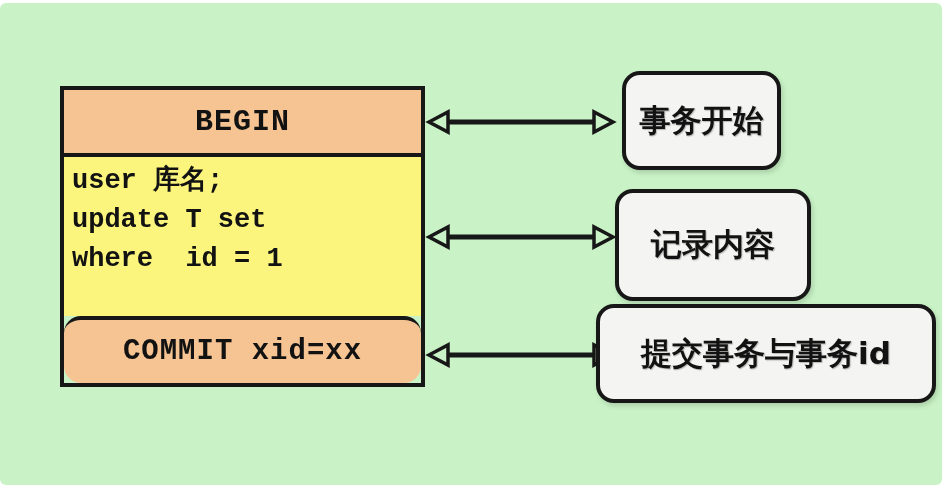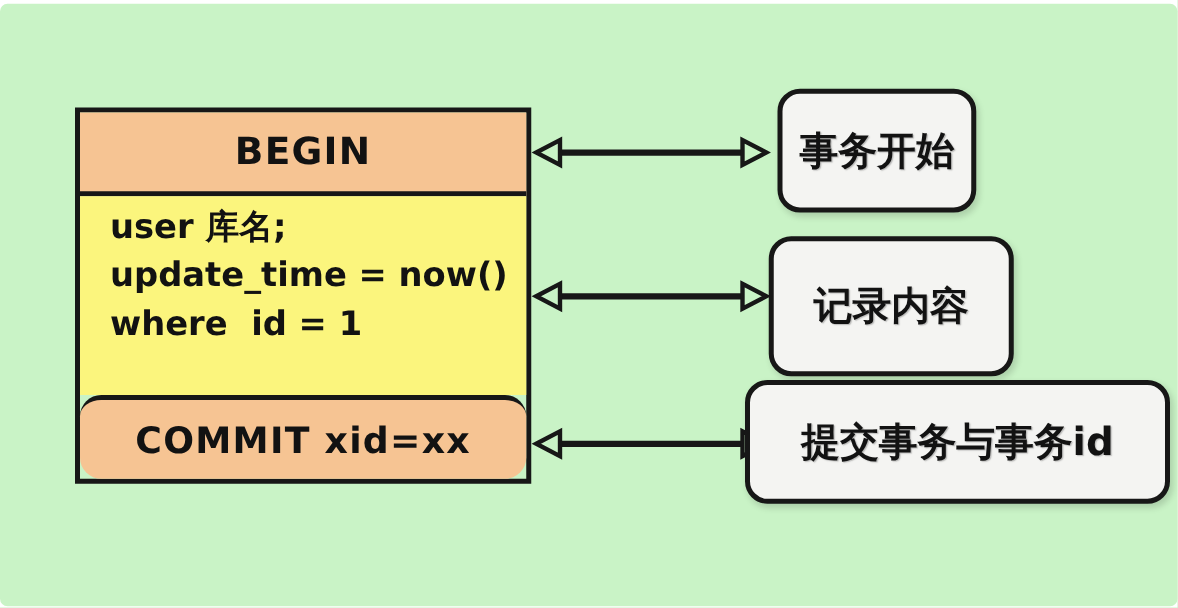--- a/index.html
+++ b/index.html
@@ -26,32 +26,33 @@
     border-radius:6px;
   }
   
   .sql-table{
     position:absolute;
     left:60px;top:83px;
     width:365px;height:301px;
     border:4px solid var(--border);
     display:flex;flex-direction:column;
     color:var(--text);
+    font-family:Liberation Mono, monospace;
   }
   .row-begin{
     height:67px;
     background:var(--row-orange);
     border-bottom:4px solid var(--border);
     display:flex;align-items:center;justify-content:center;
     font-size:30px;font-weight:700;letter-spacing:1px;
   }
   .row-code{
     flex:1;
     background:var(--row-yellow);
-    padding:5px 4px 0 24px;
+    padding:5px 4px 0 8px;
     font-size:27px;font-weight:700;
     line-height:39px;
   }
   .code-line{white-space:pre-wrap;}
   .row-commit{
     height:67px;
     background:var(--row-orange);
     border-top:4px solid var(--border);
     display:flex;align-items:center;justify-content:center;
     font-size:29px;font-weight:700;letter-spacing:1px;border-radius:17px;
@@ -81,21 +82,21 @@
 </style>
 </head>
 <body>
 
 <div class="canvas">
 
   <div class="sql-table">
     <div class="row-begin">BEGIN</div>
     <div class="row-code">
       <div class="code-line">user 库名;</div>
-      <div class="code-line">update_time = now()</div>
+      <div class="code-line">update T set</div>
       <div class="code-line">where  id = 1</div>
     </div>
     <div class="row-commit">COMMIT xid=xx</div>
   </div>
 
   <svg class="arrow arrow-1" viewBox="0 0 192 32">
     <line x1="18" y1="16" x2="174" y2="16"></line>
     <polygon points="4,16 23,6 23,26"></polygon>
     <polygon points="188,16 169,6 169,26"></polygon>
   </svg>

